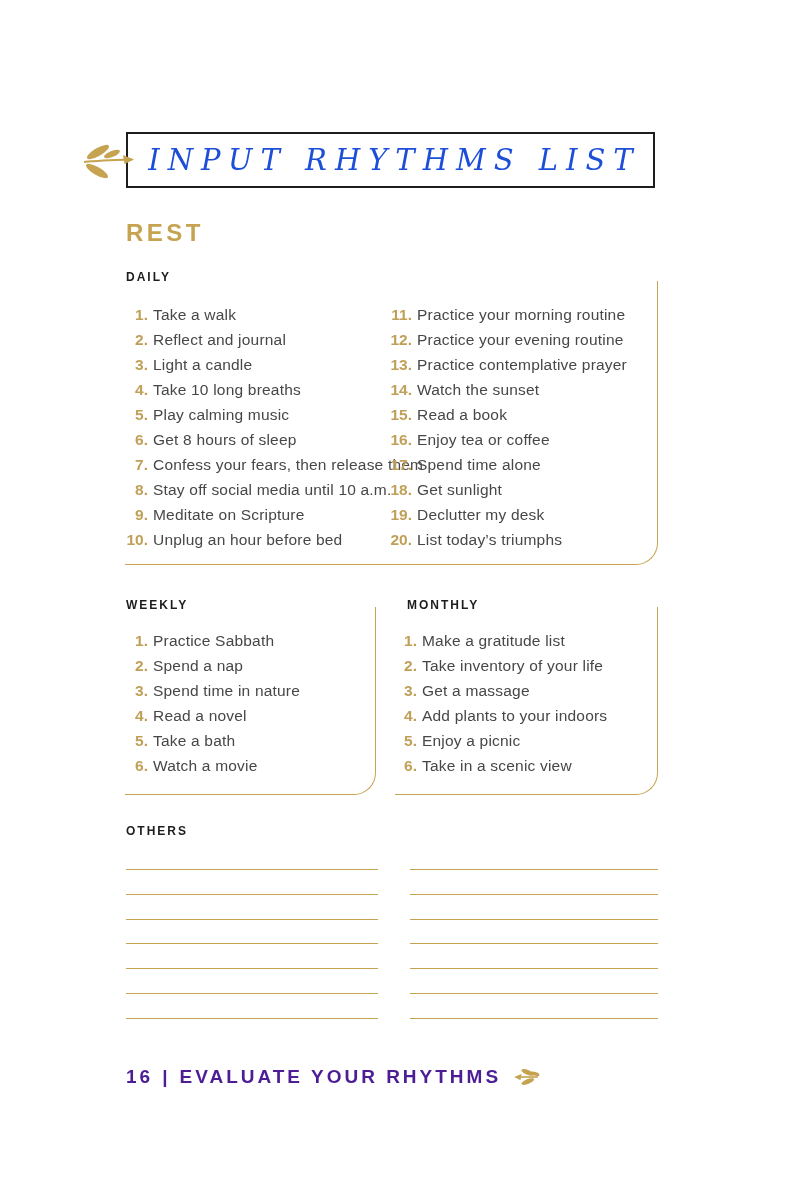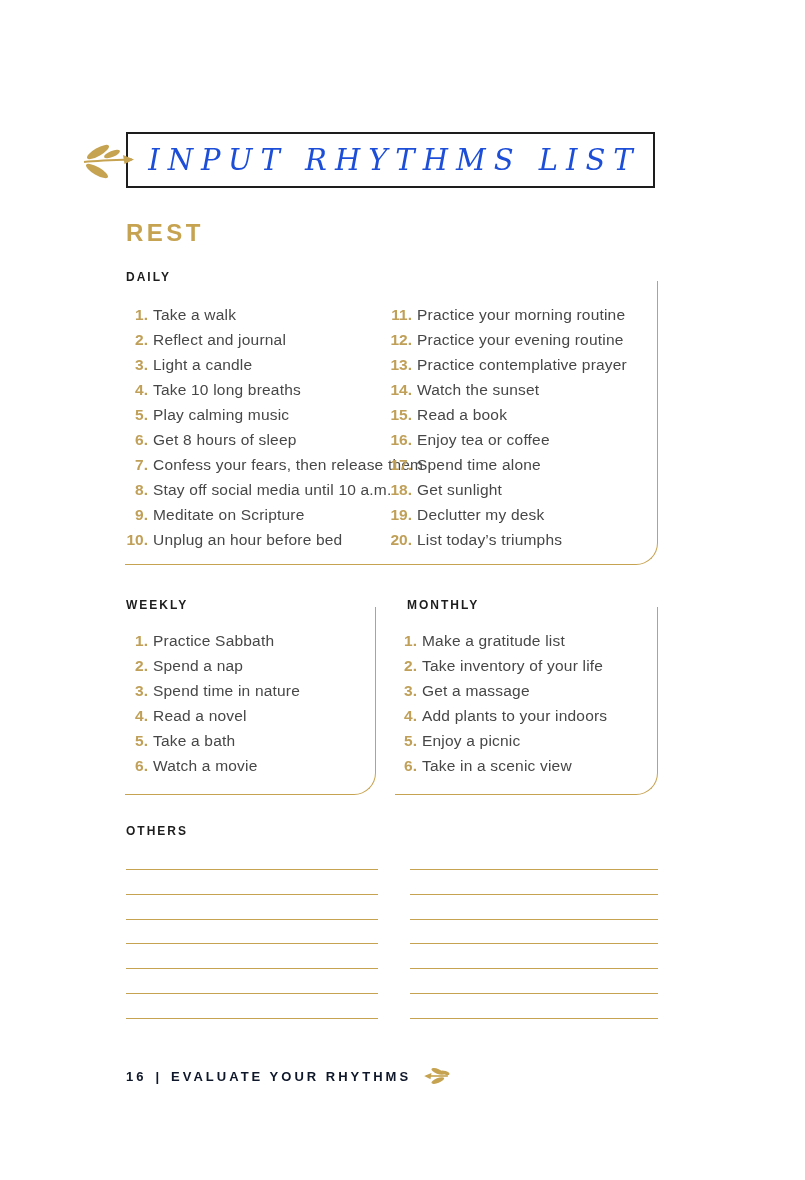--- a/index.html
+++ b/index.html
@@ -55,21 +55,21 @@
   .list.single .num{width:22px;}
   .list.double .num{width:27px;}
   .txt{margin-left:5px;letter-spacing:0.2px;margin-top:48px;}
   
   .rules{position:absolute;}
   .rule{position:absolute;left:0;height:0;border-top:1.5px solid var(--gold);width:100%;}
   
   .footer{
     position:absolute;left:126px;top:1066px;
     display:flex;align-items:center;gap:9px;
-    font-size:13px;font-weight:600;letter-spacing:3px;color:#0f172a;
+    font-size:19px;font-weight:600;letter-spacing:3px;color:#4c1d95;
     white-space:nowrap;
   }
   .footer-branch{width:28px;height:20px;margin-left:2px;}
 </style>
 </head>
 <body>
 
 <div class="page">
 
   <svg class="header-branch" viewBox="0 0 54 38" fill="none" xmlns="http://www.w3.org/2000/svg">

